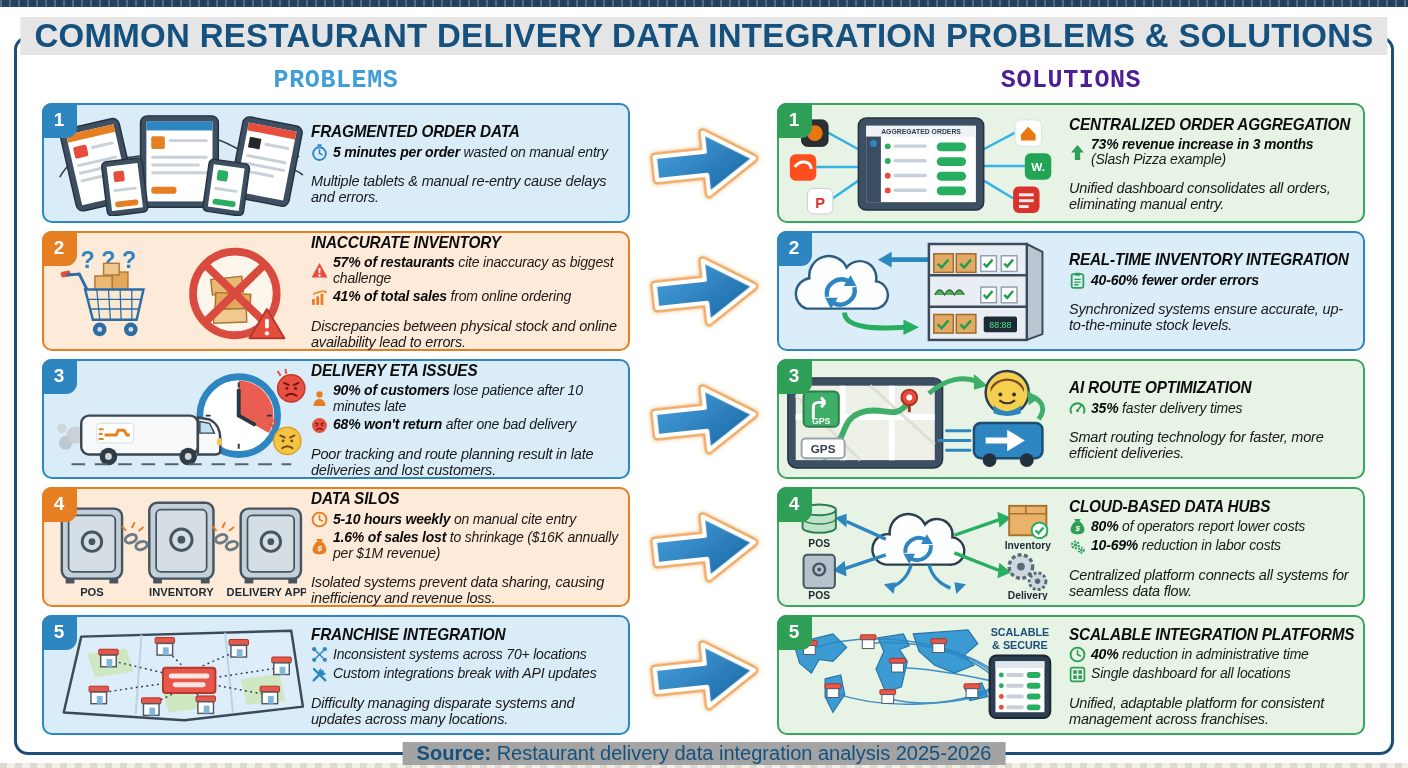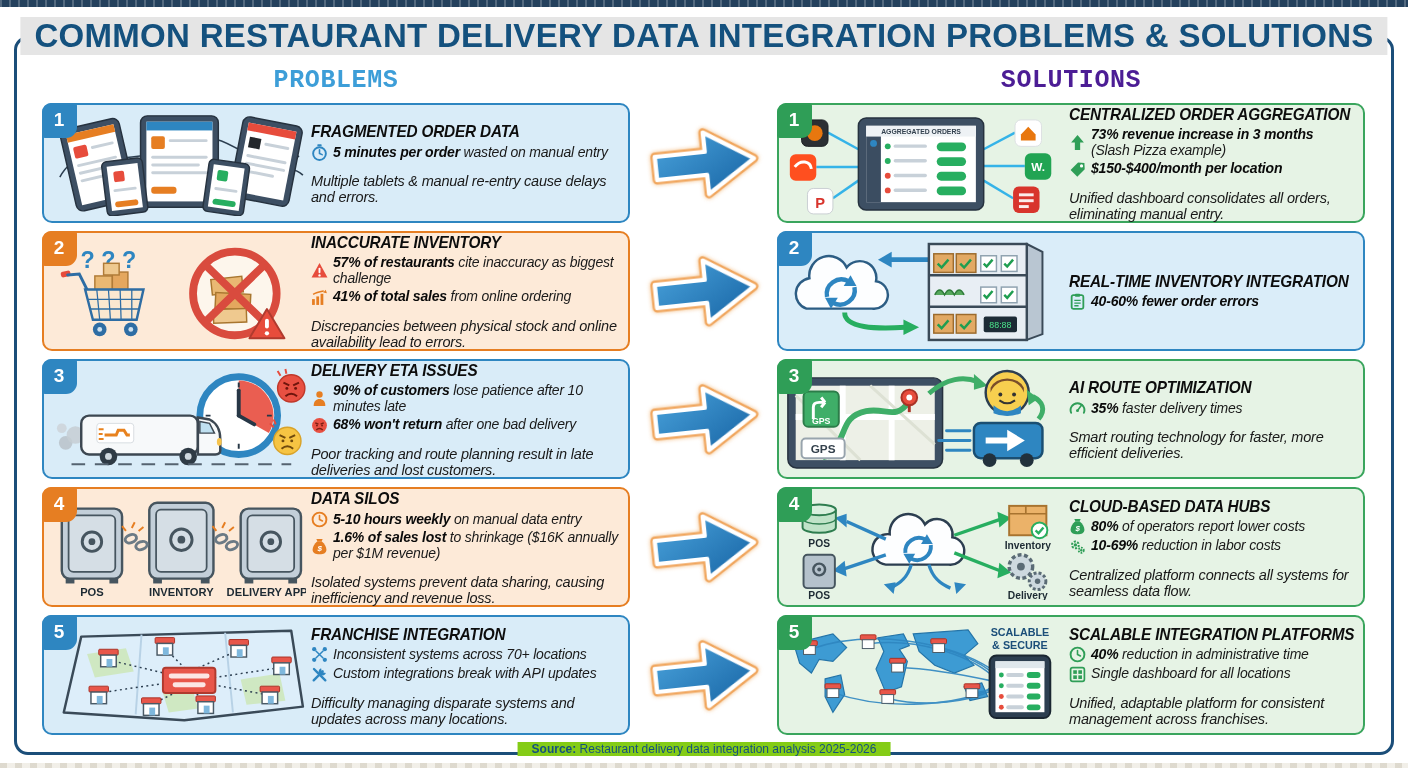--- a/index.html
+++ b/index.html
@@ -40,22 +40,22 @@
   .stat{display:flex;gap:5px;align-items:center;font-size:14px;letter-spacing:-.2px;
     line-height:1.12;color:#1a1a1a;margin:2.5px 0;}
   .stat b{color:#0a0a0a;}
   .sicon{width:17px;height:17px;flex:none;display:inline-flex;margin-top:0;}
   .sicon svg{width:17px;height:17px;}
   .desc{font-size:14.5px;letter-spacing:-.2px;line-height:1.13;color:#191919;margin-top:12px;}
   .arrow-zone{flex:1;display:flex;align-items:center;justify-content:center;}
   .arrow-svg{transform:rotate(-6deg);filter:drop-shadow(0 0 2px rgba(235,150,60,.65));}
   .arrow-outline{fill:none;stroke:#f0a55c;stroke-width:9;stroke-linejoin:round;}
   .arrow-body{fill:url(#arrowGrad);stroke:#fff;stroke-width:4.5;stroke-linejoin:round;}
-  .source{position:absolute;top:742px;left:50%;transform:translateX(-50%);background:#84cc16;
-    padding:0 14px;font-size:12px;color:#14517e;z-index:2;white-space:nowrap;}
+  .source{position:absolute;top:742px;left:50%;transform:translateX(-50%);background:#a3a3a3;
+    padding:0 14px;font-size:20px;color:#14517e;z-index:2;white-space:nowrap;}
   .source b{font-weight:bold;}
   
   .wire{fill:none;stroke:#2c3e50;stroke-width:1.6;}
   .tabf{fill:#3d4f63;stroke:#26323f;stroke-width:1.5;}
   .tabs{fill:#ffffff;}
   .gline{fill:#c8d1d9;}
   .ill-text{font-family:"Liberation Sans",sans-serif;}
 </style>
 </head>
 <body>
@@ -201,29 +201,20 @@
       </div>
       <div class="content">
         <div class="card-title">CENTRALIZED ORDER AGGREGATION</div>
         <div class="stat">
             <span class="sicon">
               <svg viewBox="0 0 16 16">
                 <path d="M8 1 L14 8 L10.5 8 L10.5 15 L5.5 15 L5.5 8 L2 8 Z" fill="#2f9e57"></path>
               </svg>
             </span>
             <span><b>73% revenue increase in 3 months</b><span> (Slash Pizza example)</span></span>
-          </div>
-        <div class="stat">
-            <span class="sicon">
-              <svg viewBox="0 0 16 16">
-                <path d="M1.5 8.5 L8.5 1.5 L14.5 1.8 L14.8 7.8 L7.8 14.8 Z" fill="#2f9e57"></path>
-                <circle cx="11.8" cy="4.6" r="1.5" fill="#fff"></circle>
-              </svg>
-            </span>
-            <span><b>$150-$400/month per location</b><span></span></span>
           </div>
         <div class="desc">Unified dashboard consolidates all orders, eliminating manual entry.</div>
       </div>
     </div>
   </div>
 
   <div class="row">
     <div class="card p-orange">
       <div class="badge b-orange">2</div>
       <div class="illus">
@@ -327,20 +318,21 @@
         <div class="stat">
             <span class="sicon">
               <svg viewBox="0 0 16 16">
                 <rect x="2.5" y="2" width="11" height="13" rx="1.5" fill="none" stroke="#2f9e57" stroke-width="1.7"></rect>
                 <rect x="5.5" y="0.8" width="5" height="2.8" rx="1" fill="#2f9e57"></rect>
                 <path d="M5 7 h6 M5 9.5 h6 M5 12 h4" stroke="#2f9e57" stroke-width="1.2"></path>
               </svg>
             </span>
             <span><b>40-60% fewer order errors</b><span></span></span>
           </div>
+        <div class="desc">Synchronized systems ensure accurate, up-to-the-minute stock levels.</div>
       </div>
     </div>
   </div>
 
   <div class="row">
     <div class="card p-blue">
       <div class="badge b-blue">3</div>
       <div class="illus">
         <svg viewBox="0 0 265 108" width="258" height="105">
           <circle cx="18" cy="78" r="7" fill="#b9c2c9" opacity=".85"></circle>
@@ -509,21 +501,21 @@
       </div>
       <div class="content">
         <div class="card-title">DATA SILOS</div>
         <div class="stat">
             <span class="sicon">
               <svg viewBox="0 0 16 16">
                 <circle cx="8" cy="8" r="6.5" fill="none" stroke="#e67e22" stroke-width="1.8"></circle>
                 <path d="M8 8 L8 4.2 M8 8 L10.8 9.4" stroke="#e67e22" stroke-width="1.5" stroke-linecap="round" fill="none"></path>
               </svg>
             </span>
-            <span><b>5-10 hours weekly</b><span> on manual data entry</span></span>
+            <span><b>5-10 hours weekly</b><span> on manual cite entry</span></span>
           </div>
         <div class="stat">
             <span class="sicon">
               <svg viewBox="0 0 16 16">
                 <path d="M6 3 L5 1 L11 1 L10 3 Z" fill="#e67e22"></path>
                 <path d="M6 3 h4 C13 5.5 14.5 8.5 14.5 11 C14.5 14 12 15.2 8 15.2 C4 15.2 1.5 14 1.5 11 C1.5 8.5 3 5.5 6 3 Z" fill="#e67e22"></path>
                 <text x="8" y="12.4" font-size="7.5" fill="#fff" text-anchor="middle" font-weight="bold" font-family="Liberation Sans,sans-serif">$</text>
               </svg>
             </span>
             <span><b>1.6% of sales lost</b><span> to shrinkage ($16K annually per $1M revenue)</span></span>

